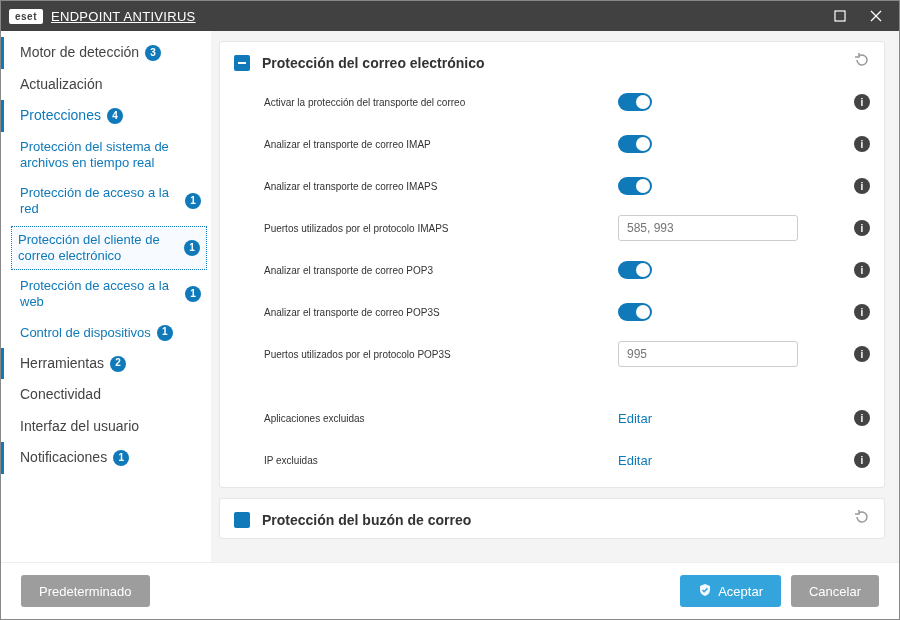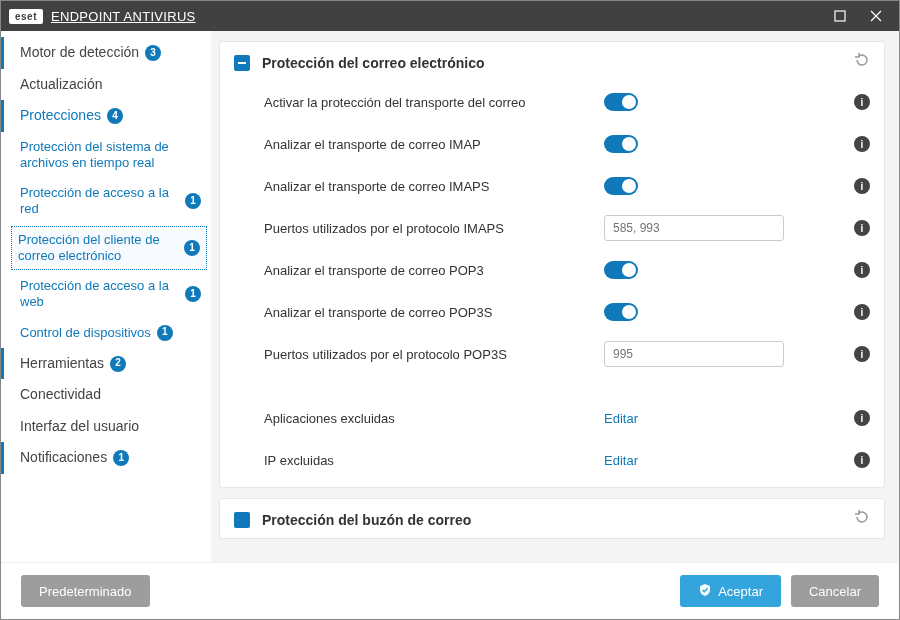--- a/index.html
+++ b/index.html
@@ -31,21 +31,21 @@
   .sb-item.sub.muted{color:#444;}
   .badge{display:inline-flex;align-items:center;justify-content:center;min-width:16px;height:16px;border-radius:8px;background:#0F79B9;color:#fff;font-size:10px;font-weight:600;padding:0 4px;box-sizing:border-box;}
   
   .main{flex:1;background:#f4f4f4;padding:10px 14px 10px 8px;overflow-y:auto;}
   .panel{background:#fff;border:1px solid #e6e6e6;border-radius:3px;margin-bottom:10px;}
   .panel-hd{display:flex;align-items:flex-end;padding:10px 14px;gap:12px;}
   .panel-hd .toggle-box{width:16px;height:16px;background:#0F79B9;border-radius:2px;display:flex;align-items:center;justify-content:center;flex:0 0 auto;cursor:pointer;}
   .panel-hd .title{font-weight:600;font-size:14px;color:#333;}
   .panel-hd .reset{margin-left:auto;cursor:pointer;opacity:.6;}
   .row{display:flex;align-items:center;padding:6px 14px 6px 44px;min-height:30px;}
-  .row .label{flex:0 0 330px;font-size:13px;color:#333;padding-right:10px;}
+  .row .label{flex:0 0 330px;font-size:10px;color:#333;padding-right:24px;}
   .row .ctrl{flex:0 0 200px;}
   .row .info{margin-left:auto;}
   .row.gap-top{margin-top:22px;}
   .switch{width:34px;height:18px;border-radius:9px;background:#0F79B9;position:relative;cursor:pointer;}
   .switch::after{content:"";position:absolute;right:2px;top:2px;width:14px;height:14px;border-radius:50%;background:#fff;}
   .txt-input{width:180px;height:26px;border:1px solid #ccc;border-radius:3px;padding:0 8px;font-size:12px;color:#888;box-sizing:border-box;}
   .linkbtn{color:#0F79B9;font-size:13px;cursor:pointer;}
   .info-icon{width:16px;height:16px;border-radius:50%;background:#444;color:#fff;display:inline-flex;align-items:center;justify-content:center;font-size:10px;font-weight:700;font-style:normal;cursor:pointer;}
   
   .footer{height:56px;display:flex;align-items:center;padding:0 20px;gap:10px;border-top:1px solid #eee;}

